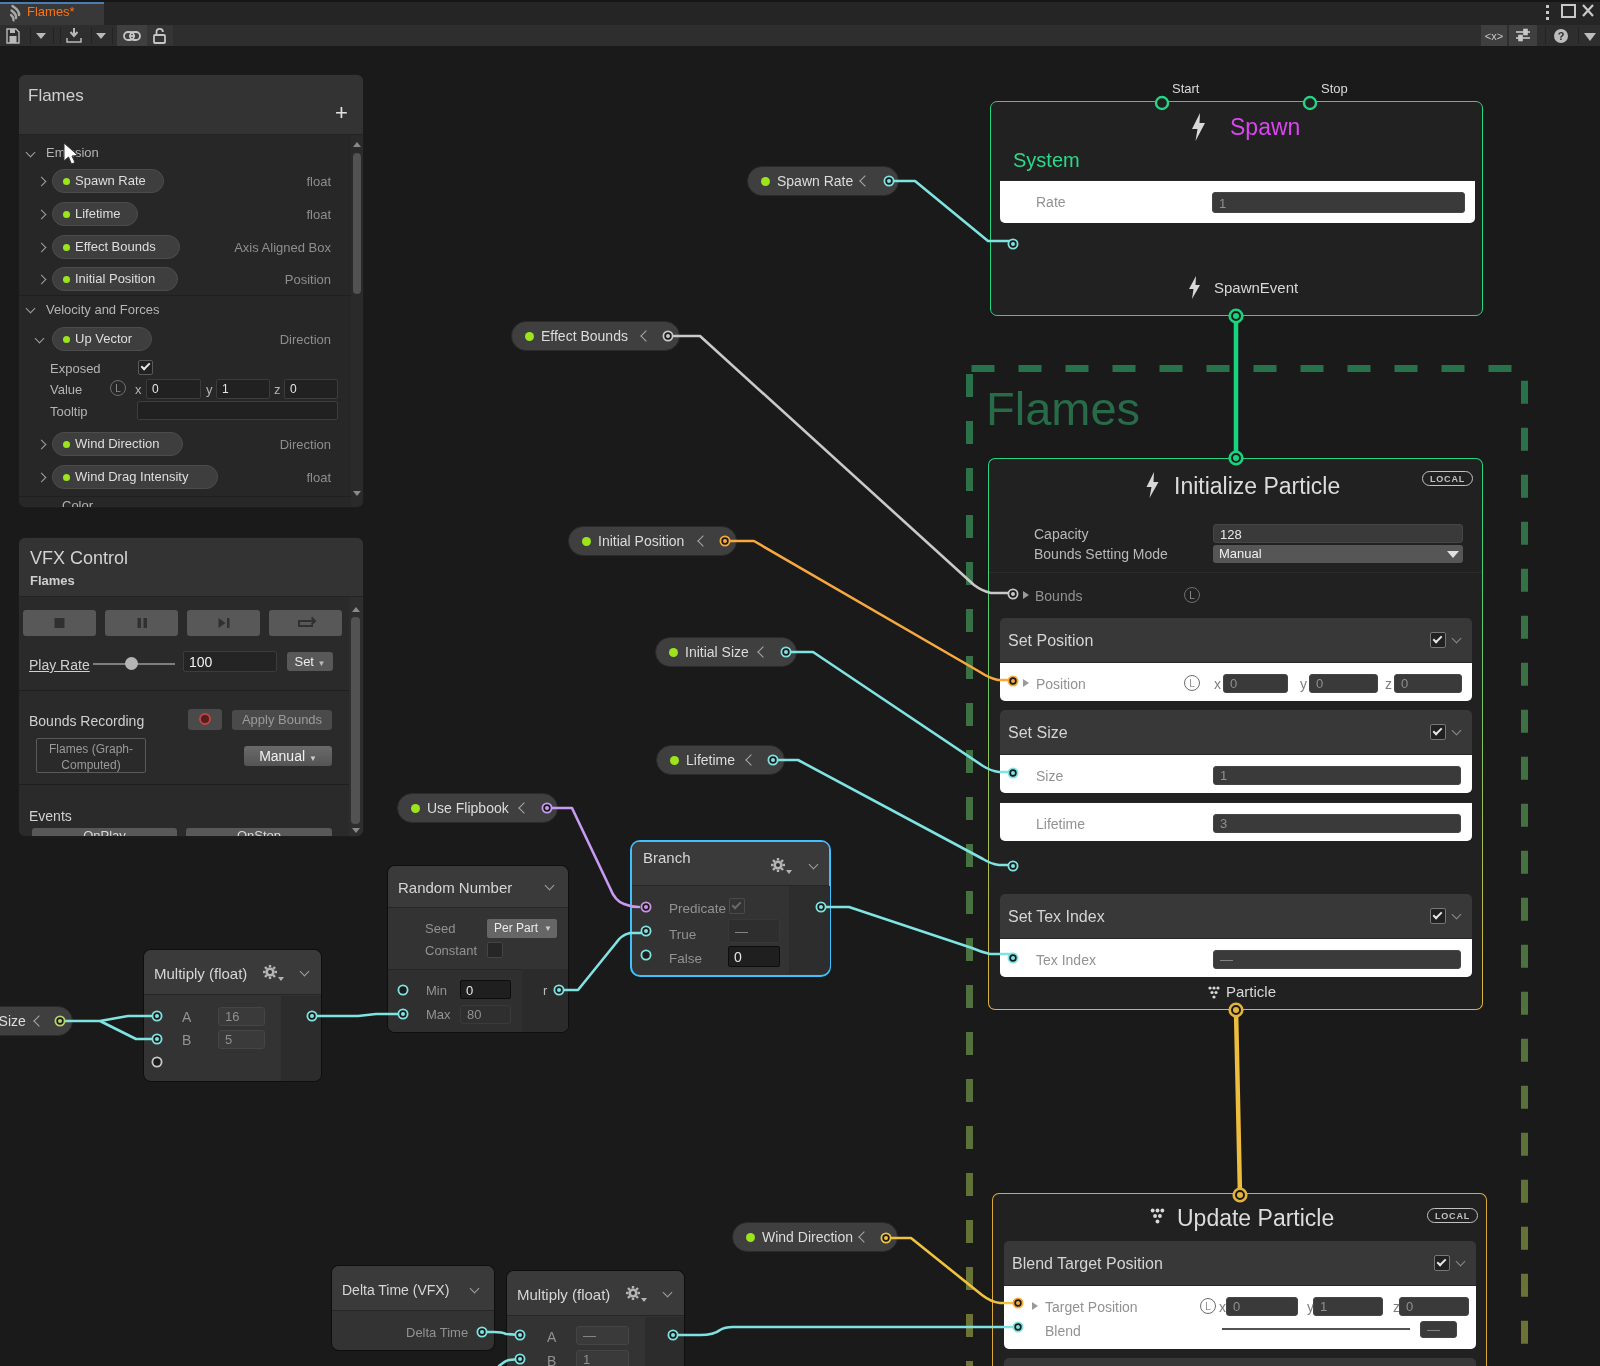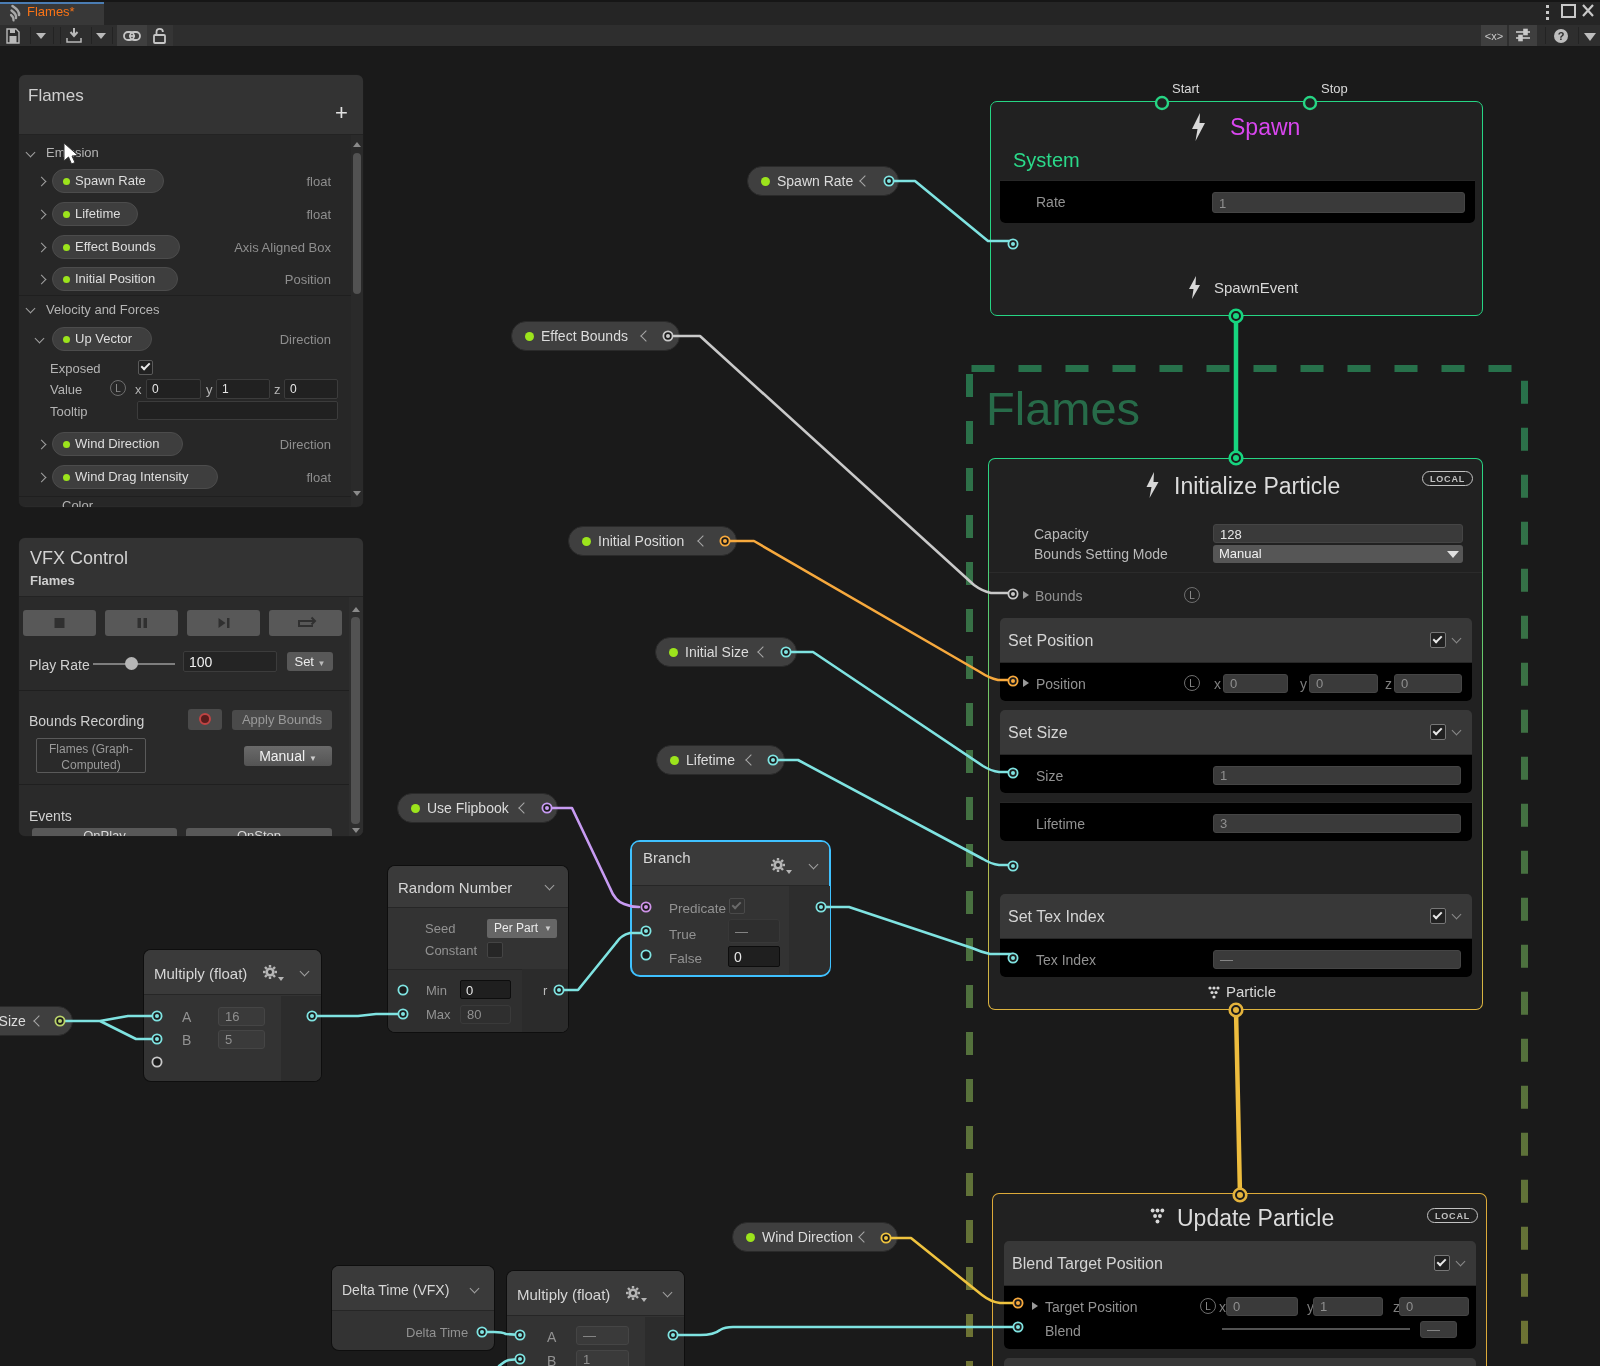--- a/index.html
+++ b/index.html
@@ -27,21 +27,21 @@
   .cb{position:absolute;background:#212121;border:1px solid #5a5a5a;border-radius:2px;}
   .check{position:absolute;width:9px;height:5px;border-left:2px solid #e8e8e8;border-bottom:2px solid #e8e8e8;transform:rotate(-45deg);}
   
   .node{position:absolute;background:#333333;border-radius:7px;box-shadow:0 0 0 1px rgba(0,0,0,.45);}
   .nhead{position:relative;height:45px;background:#3a3a3a;border-radius:7px 7px 0 0;border-bottom:1px solid #262626;}
   .ntitle{position:absolute;left:10px;top:15px;font-size:15px;color:#d6d6d6;white-space:nowrap;}
   .ctx{position:absolute;background:#212121;border-radius:7px;}
   .blk{position:absolute;left:11px;right:10px;background:#383838;border-radius:5px;}
   .blkhead{position:relative;height:44px;}
   .blktitle{position:absolute;left:8px;top:14px;font-size:16px;color:#d4d4d4;}
-  .blkrow{position:relative;background:#000000;border-top:1px solid #272727;border-radius:0 0 5px 5px;}
+  .blkrow{position:relative;background:#ffffff;border-top:1px solid #272727;border-radius:0 0 5px 5px;}
   .rlab{position:absolute;color:#929292;font-size:14px;white-space:nowrap;}
   .vbox{position:absolute;background:#3a3a3a;border:1px solid #454545;border-radius:3px;font-size:13px;color:#8f8f8f;line-height:18px;padding-left:6px;}
   .vboxw{color:#e8e8e8;}
   .lcirc{position:absolute;width:16px;height:16px;border-radius:50%;border:1.5px solid #6e6e6e;color:#8f8f8f;font-size:10px;text-align:center;line-height:16px;}
   .tri-r{position:absolute;width:0;height:0;border-left:6px solid #9a9a9a;border-top:4px solid transparent;border-bottom:4px solid transparent;}
   .local{position:absolute;border:1.5px solid #c2c2c2;border-radius:9px;color:#c2c2c2;font-size:9px;font-weight:bold;letter-spacing:.8px;padding:2px 7px 1px;}
   .cursor-lab{color:#b4b4b4;font-size:13px;}
   .cpill{position:absolute;height:30px;border-radius:15px;background:#3f3f3f;border:1px solid #2a2a2a;color:#dcdcdc;font-size:14px;line-height:28px;}
   .cpill i{position:absolute;left:13px;top:10px;width:9px;height:9px;border-radius:50%;background:#9ce41c;}
   .cpill span{margin-left:29px;}
@@ -489,21 +489,21 @@
           <rect x="120.5" y="8" width="3.5" height="10"></rect>
         </g>
       <g fill="#303030">
           <path d="M195.5 8 l7 5 l-7 5 z"></path>
           <rect x="204" y="8" width="2.5" height="10"></rect>
         </g>
       <g stroke="#303030" stroke-width="2" fill="none">
           <path d="M290 16 h-14 v-5 h16 m-3.5 -3.5 l3.5 3.5 l-3.5 3.5"></path>
         </g>
     </svg>
-    <div class="abs cursor-lab" style="left:10px;top:60px;font-size:14px;color:#d0d0d0;">Play Rate</div>
+    <div class="abs cursor-lab" style="left:10px;top:60px;font-size:14px;color:#d0d0d0;text-decoration:underline;">Play Rate</div>
     <div class="abs" style="left:74px;top:66px;width:82px;height:2px;background:#7e7e7e;"></div>
     <div class="abs" style="left:106px;top:60px;width:13px;height:13px;border-radius:50%;background:#b5b5b5;"></div>
     <div class="inp" style="left:164px;top:54px;width:94px;height:21px;font-size:14px;line-height:21px;color:#f0f0f0;background:#242424;">100</div>
     <div class="abs" style="left:268px;top:55px;width:46px;height:19px;background:#585858;border-radius:3px;color:#ececec;font-size:13px;text-align:center;line-height:19px;">Set <span style="font-size:8px;color:#bbb;">▼</span></div>
     <div class="abs" style="left:0;top:93px;width:332px;height:1px;background:#1f1f1f;"></div>
     <div class="abs" style="left:10px;top:116px;font-size:14px;color:#d0d0d0;">Bounds Recording</div>
     <div class="abs" style="left:169px;top:112px;width:34px;height:21px;background:#4a4a4a;border-radius:3px;"></div>
     <div class="abs" style="left:180px;top:116px;width:12px;height:12px;border-radius:50%;border:2.5px solid #c04343;background:#581c1c;"></div>
     <div class="abs" style="left:213px;top:113px;width:100px;height:20px;background:#4a4a4a;border-radius:3px;color:#9a9a9a;font-size:13px;text-align:center;line-height:20px;">Apply Bounds</div>
     <div class="abs" style="left:17px;top:141px;width:110px;height:35px;border:1px solid #5a5a5a;border-radius:2px;color:#9a9a9a;font-size:12px;text-align:center;line-height:16px;padding-top:2px;">Flames (Graph-<br>Computed)</div>

